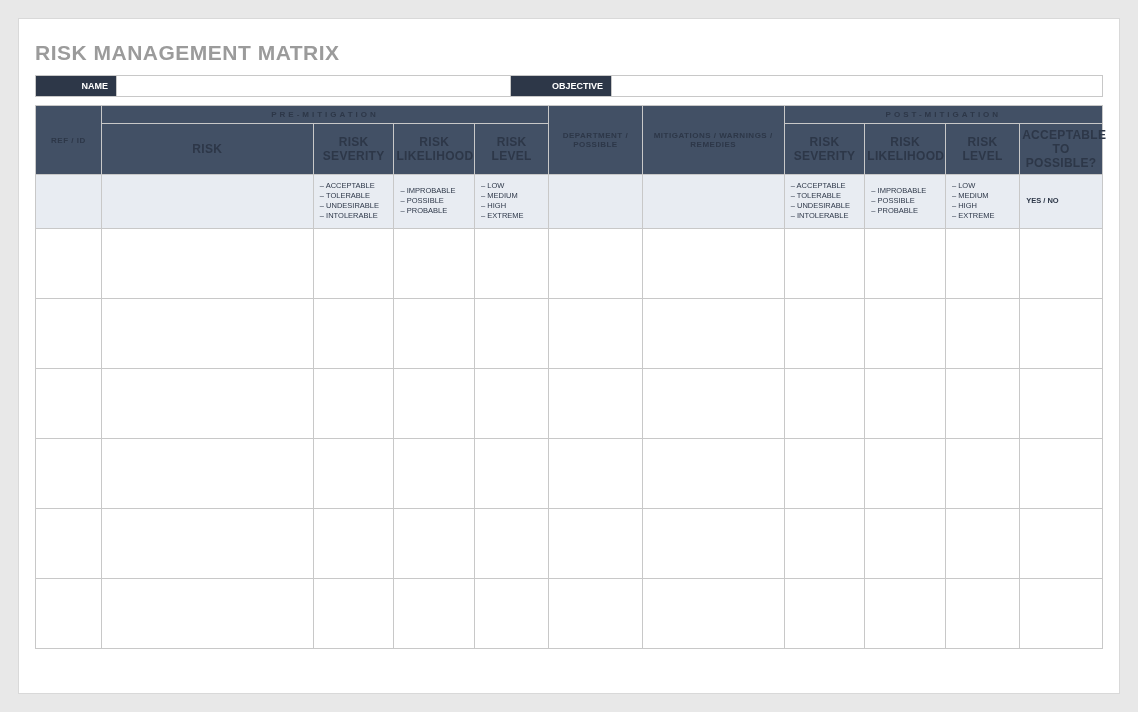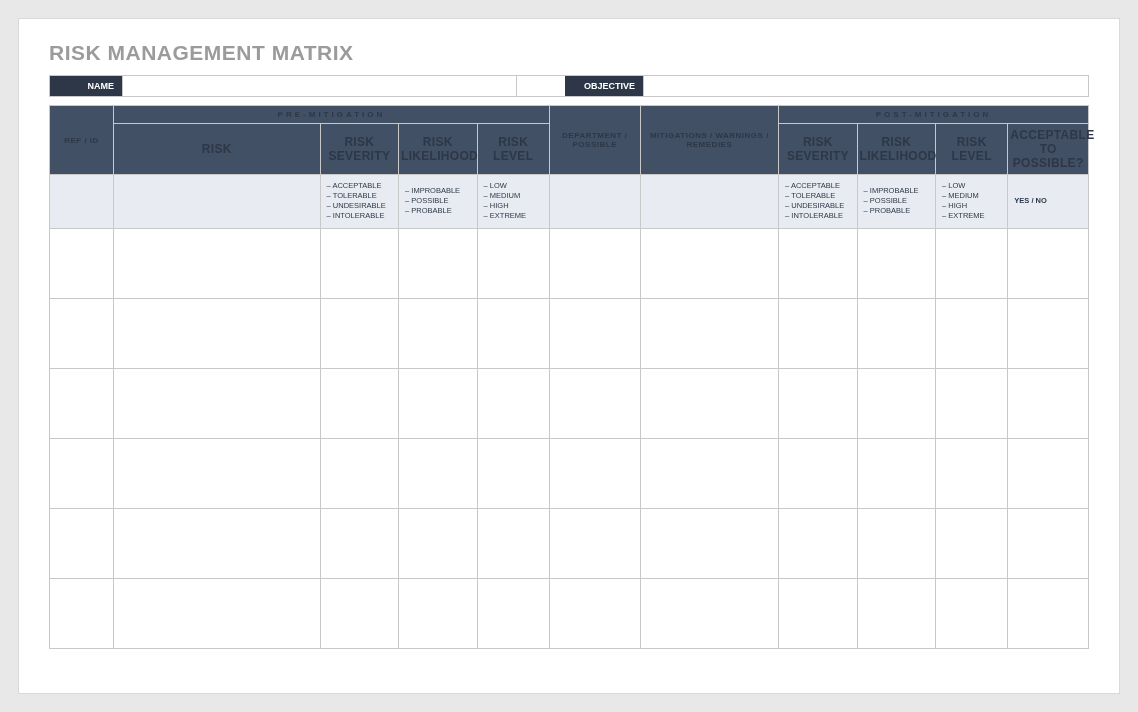--- a/index.html
+++ b/index.html
@@ -8,21 +8,21 @@
       font-family: Arial, Helvetica, sans-serif;
       padding: 18px;
       width: 1138px;
       height: 712px;
     }
     .page {
       background: #ffffff;
       border: 1px solid #d9d9d9;
       width: 1102px;
       height: 676px;
-      padding: 22px 30px;
+      padding: 22px 16px;
     }
     .title {
       font-size: 21px;
       font-weight: 700;
       color: #9b9b9b;
       letter-spacing: 0.5px;
       margin-bottom: 10px;
       font-family: Arial, Helvetica, sans-serif;
     }
     .header-bar {
@@ -34,22 +34,22 @@
       background: #2d3748;
       color: #fff;
       font-size: 9px;
       font-weight: 700;
       display: flex;
       align-items: center;
       justify-content: flex-end;
       padding: 0 8px;
       height: 20px;
     }
-    .header-bar .name-label { width: 72px; text-align: center; }
-    .header-bar .obj-label  { width: 78px; margin-left: 48px; }
+    .header-bar .name-label { width: 80px; text-align: center; }
+    .header-bar .obj-label  { width: 100px; }
     .header-bar .field {
       background: #fff;
       border-left: 1px solid #c8c8c8;
     }
     .header-bar .name-field { flex: 0 0 395px; border-right: 1px solid #c8c8c8;}
     .header-bar .obj-field  { flex: 1 1 auto; }
 
     table.matrix {
       border-collapse: collapse;
       width: 100%;

